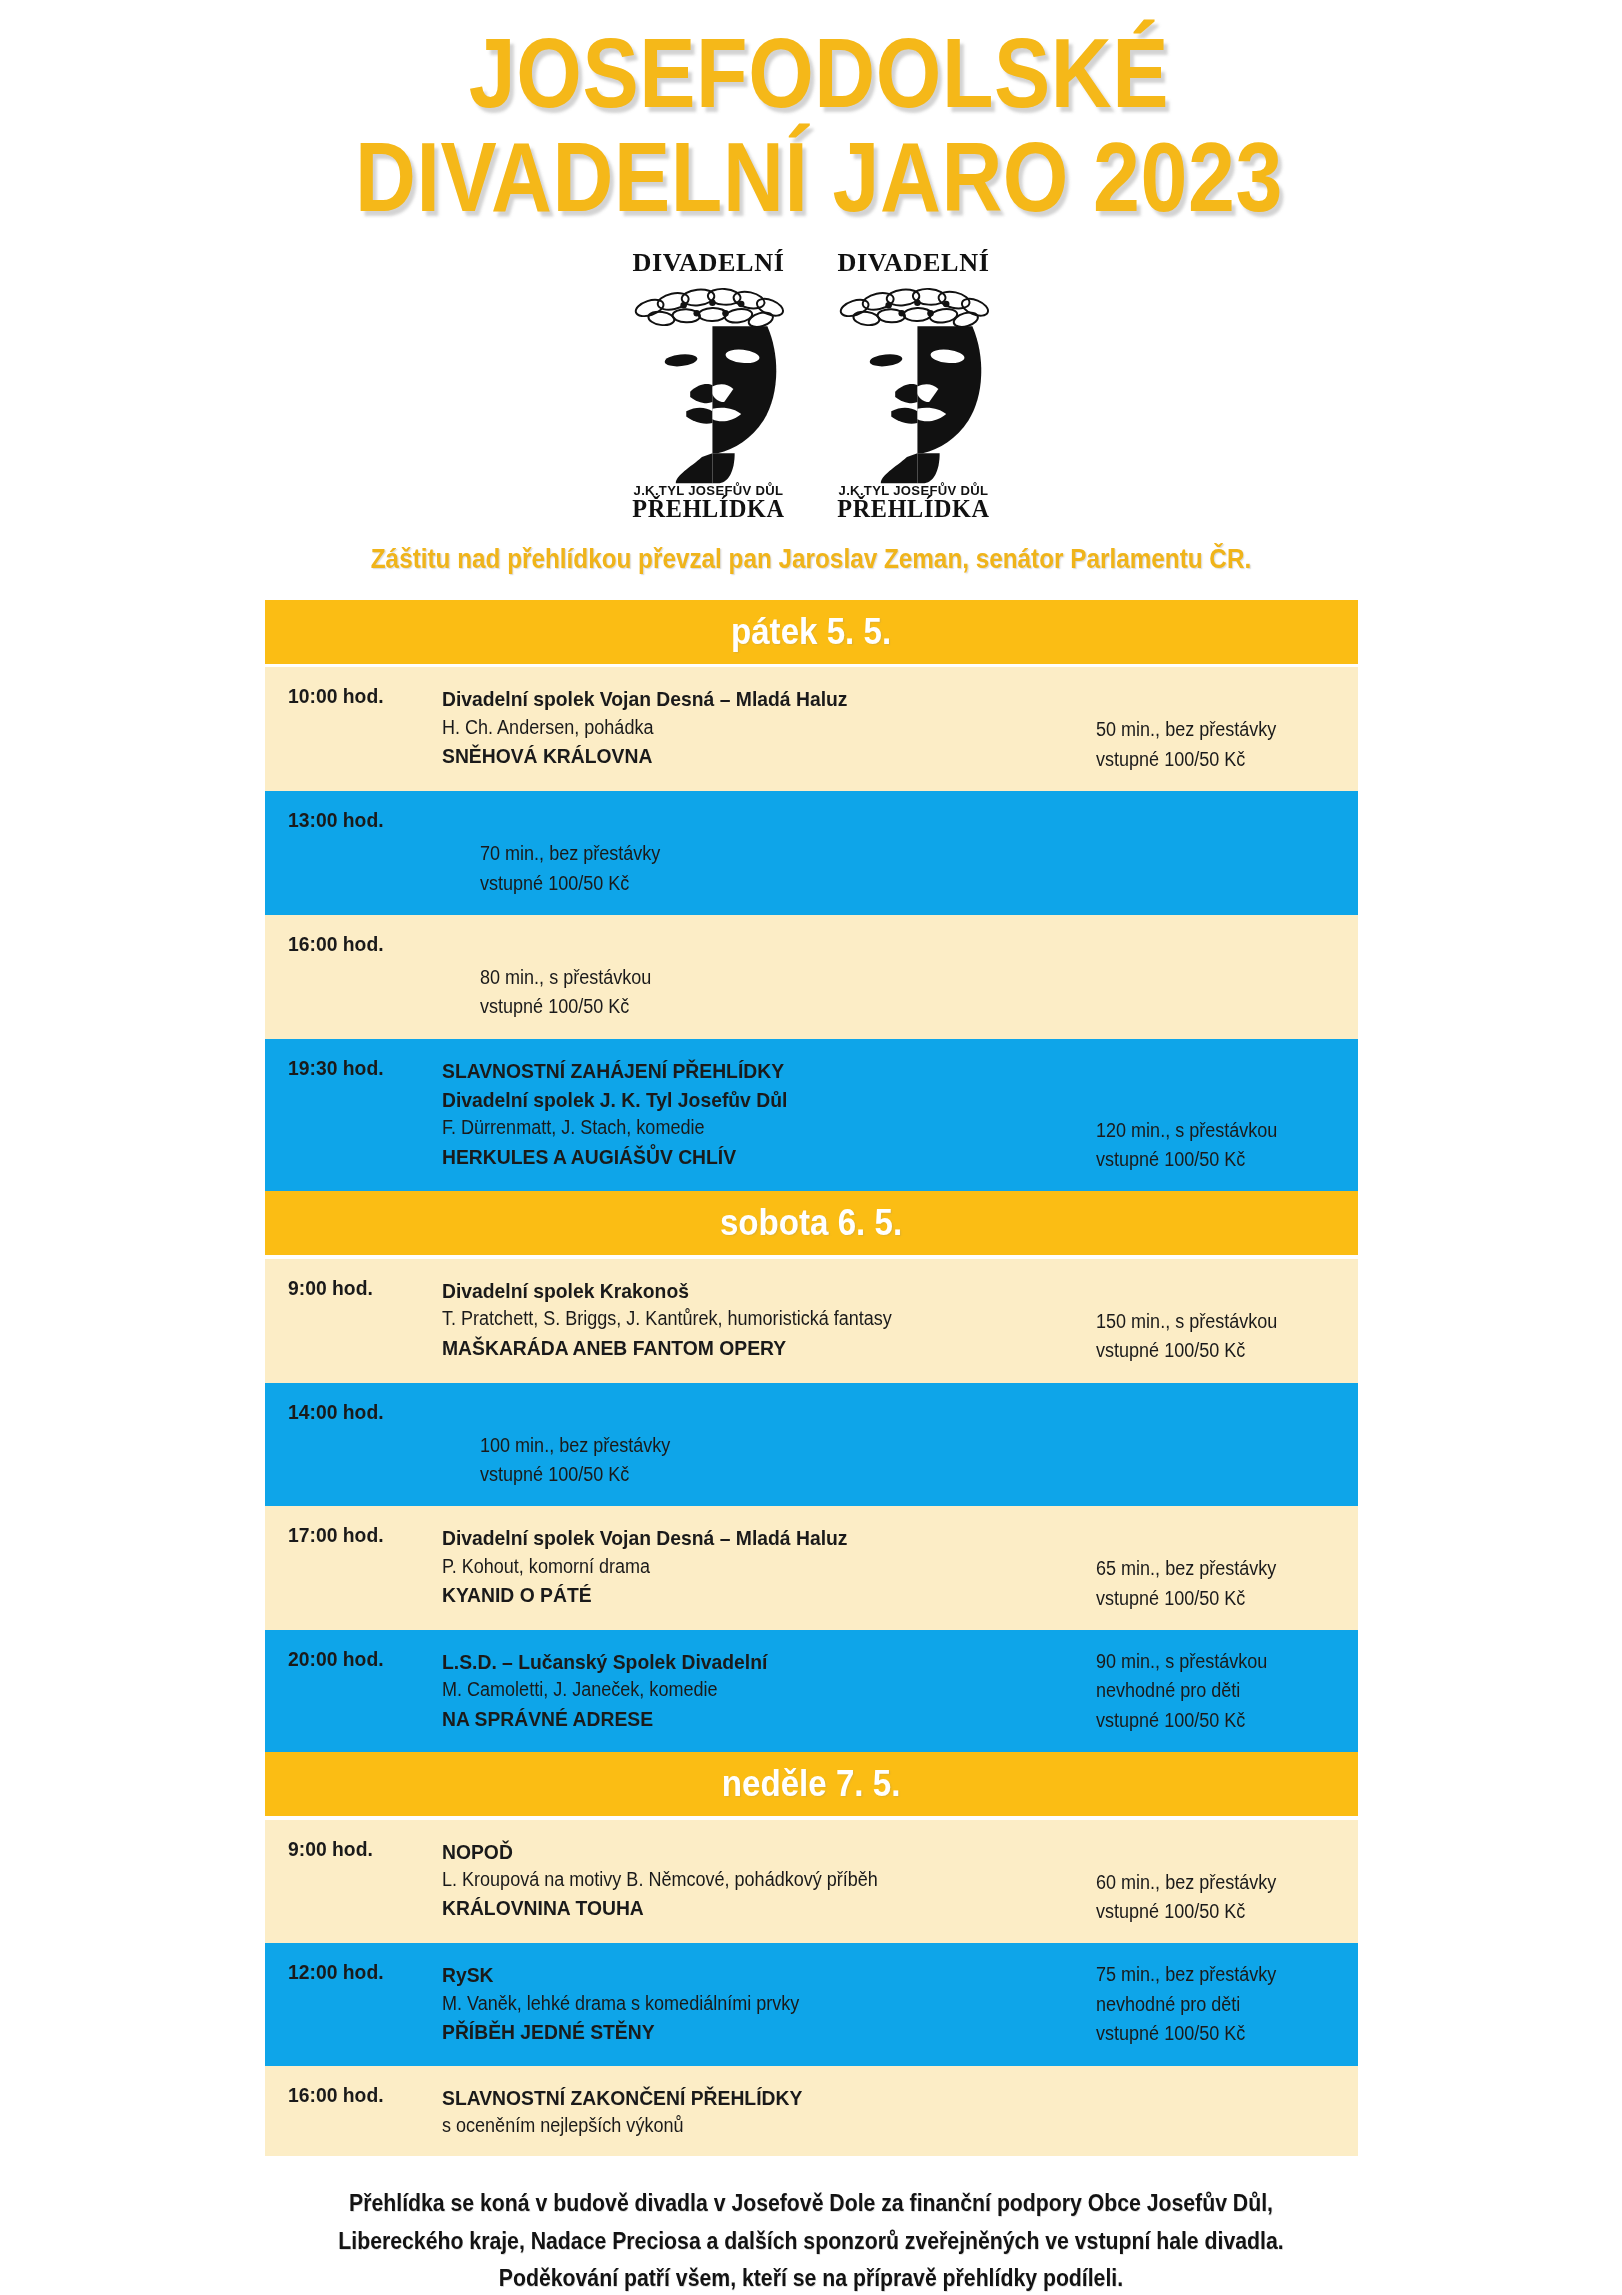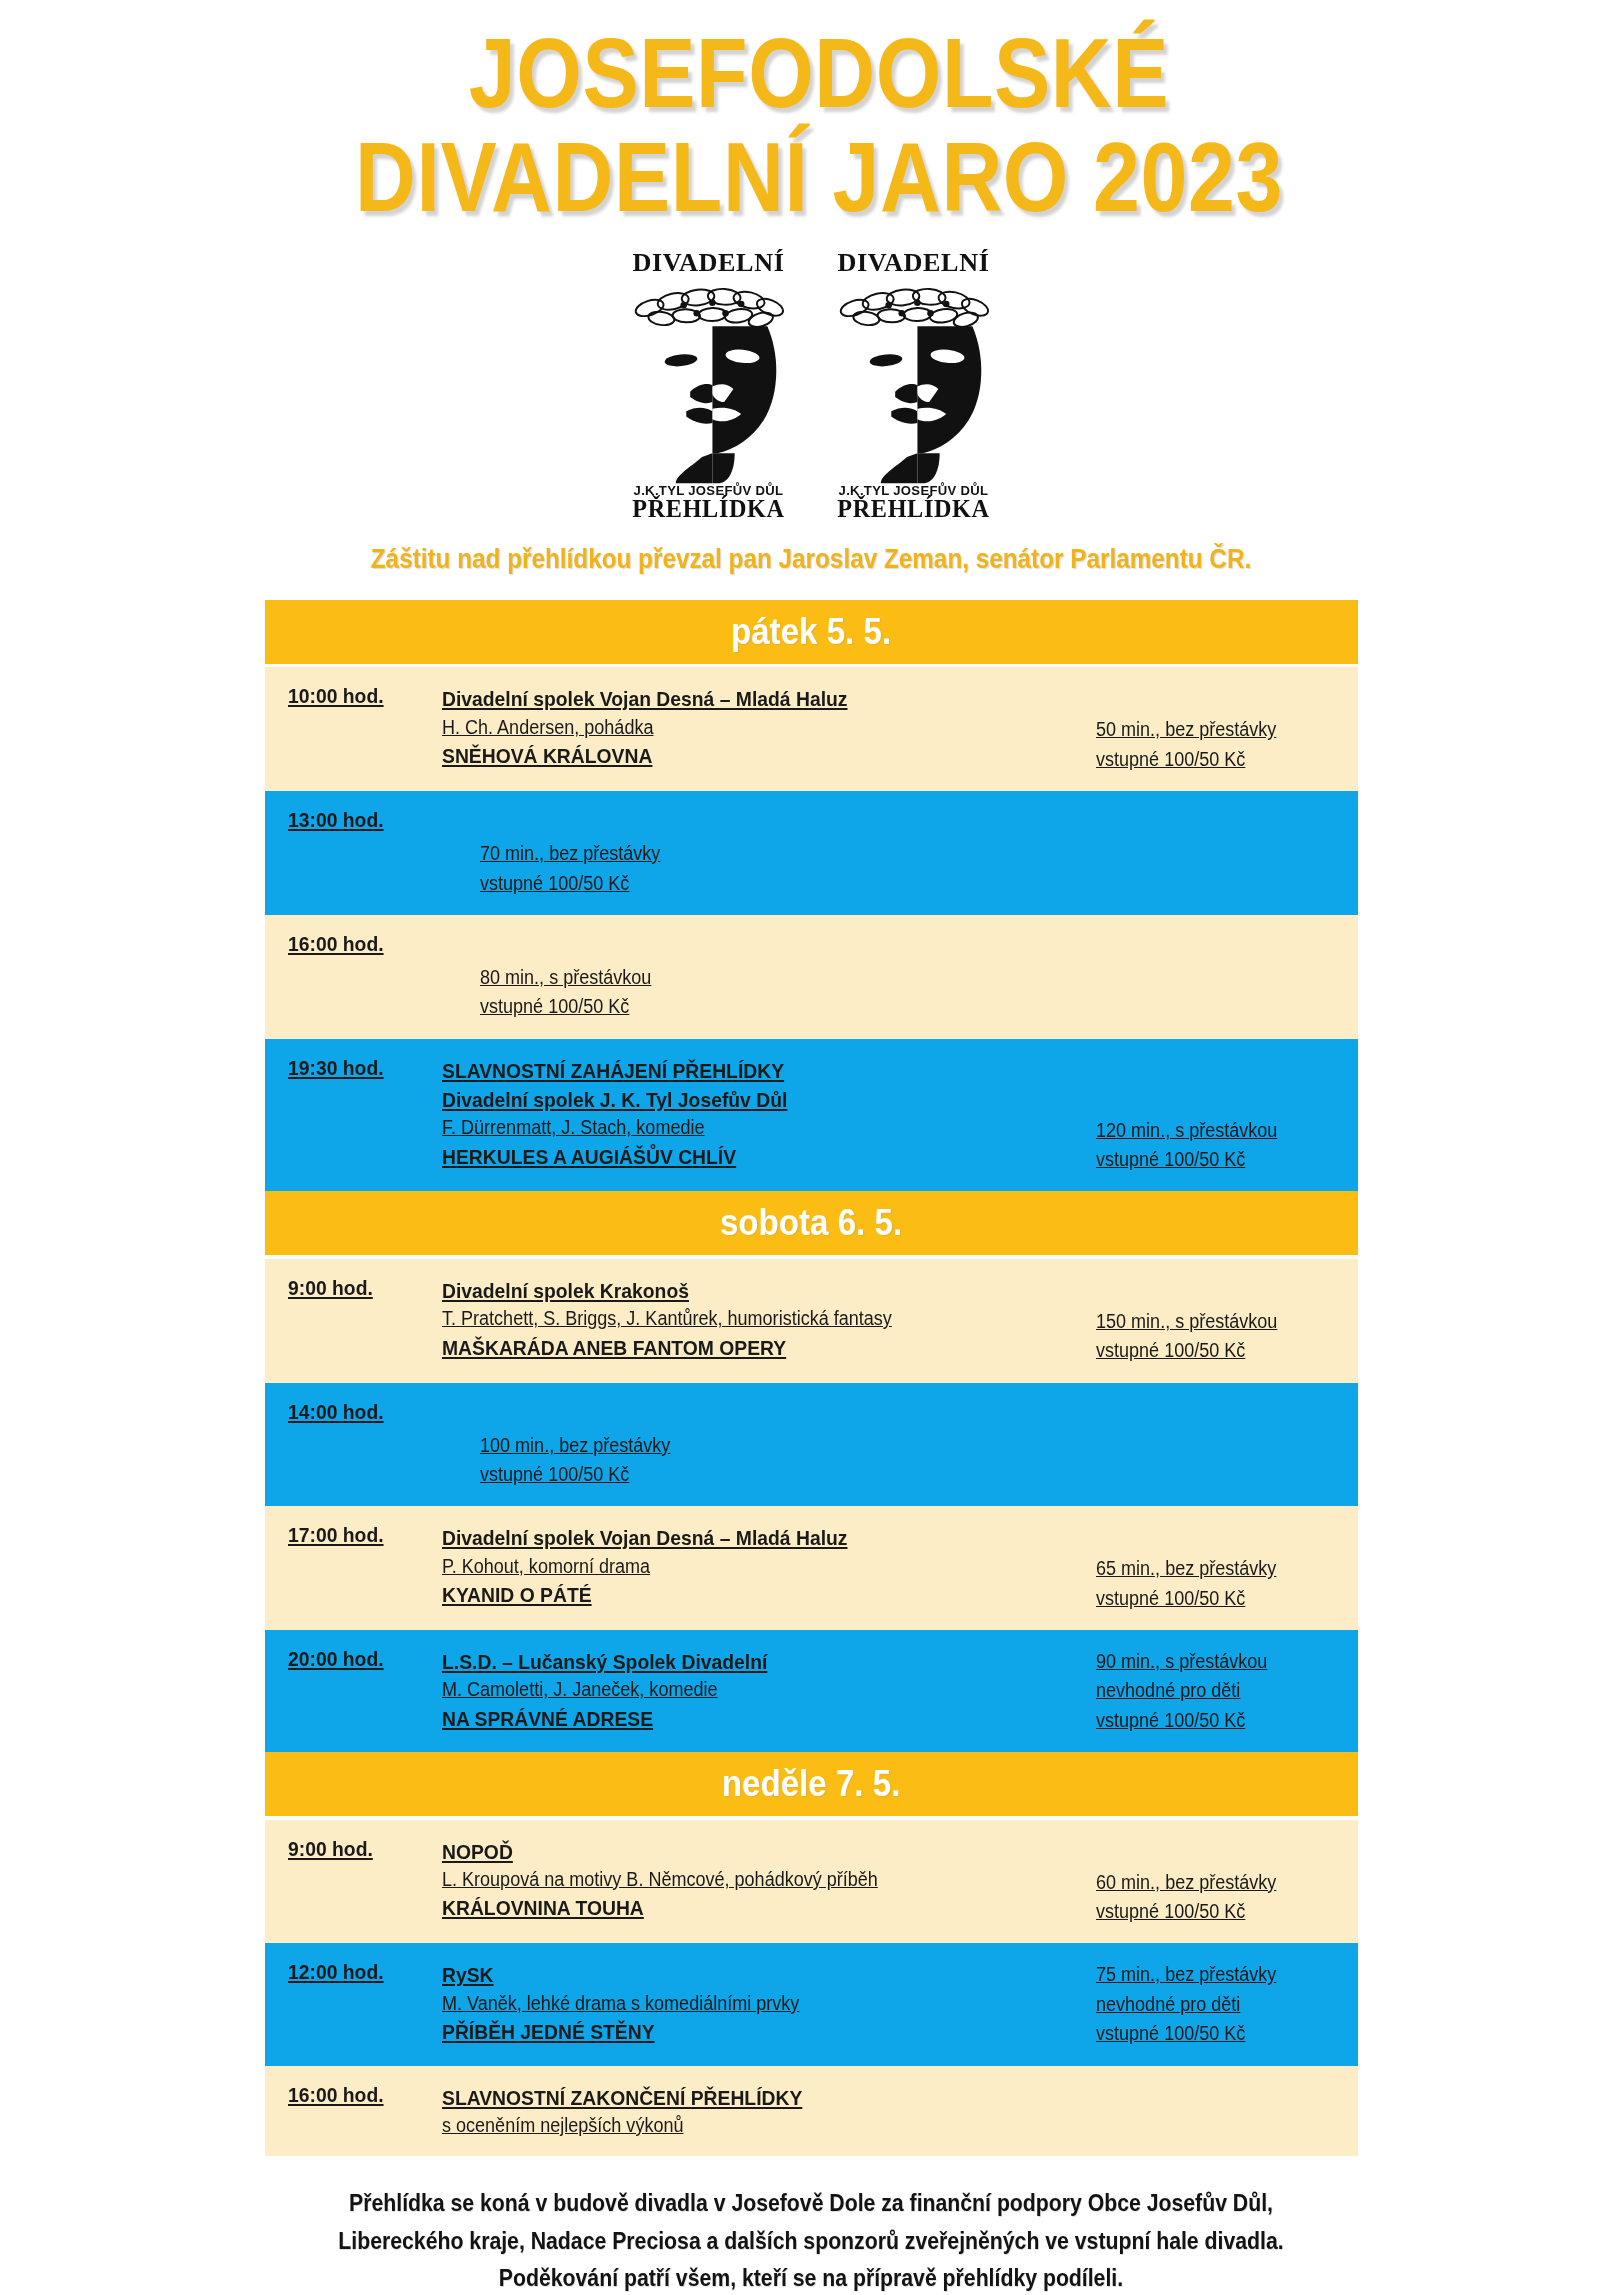--- a/index.html
+++ b/index.html
@@ -87,21 +87,20 @@
     font-size:36px;
     transform:scaleX(0.92);
     letter-spacing:0px;
     text-shadow:1.3px 1.3px 1.3px rgba(190,160,80,0.4);
     white-space:nowrap;
   }
   .row {
     display:flex;
     align-items:flex-start;
     padding:17px 0 17px 0;
-    text-decoration:underline;
   }
   .row.cream { background:#FCEDC6; }
   .row.plain { background:#0ea5e9; }
 
   .col-time {
     width:177px;
     flex:0 0 177px;
     padding-left:25px;
     font-weight:bold;
     font-size:21px;

